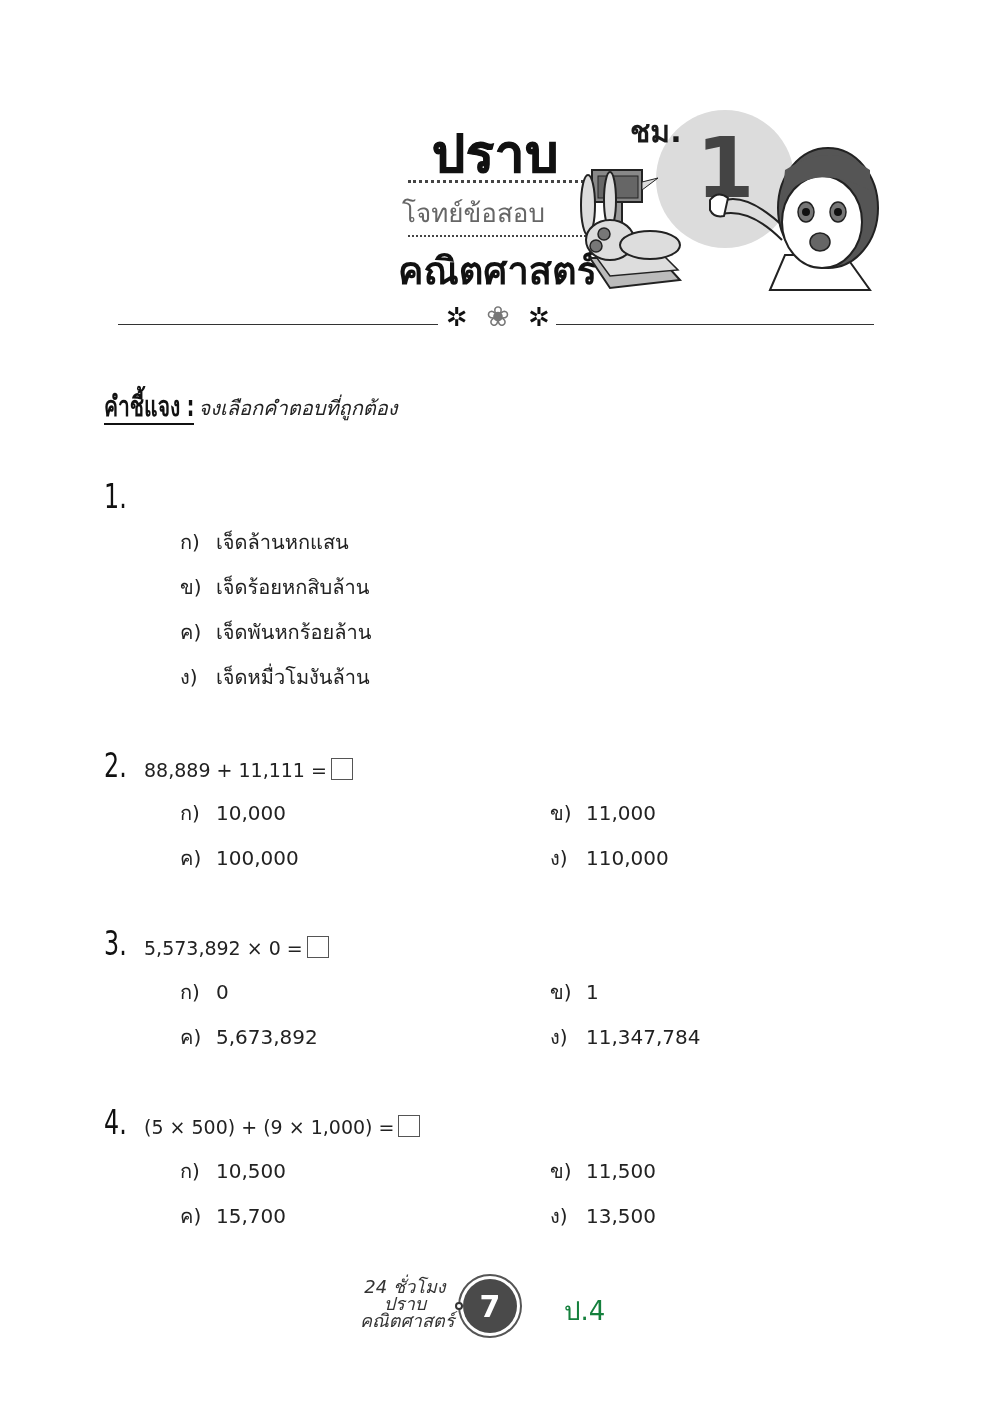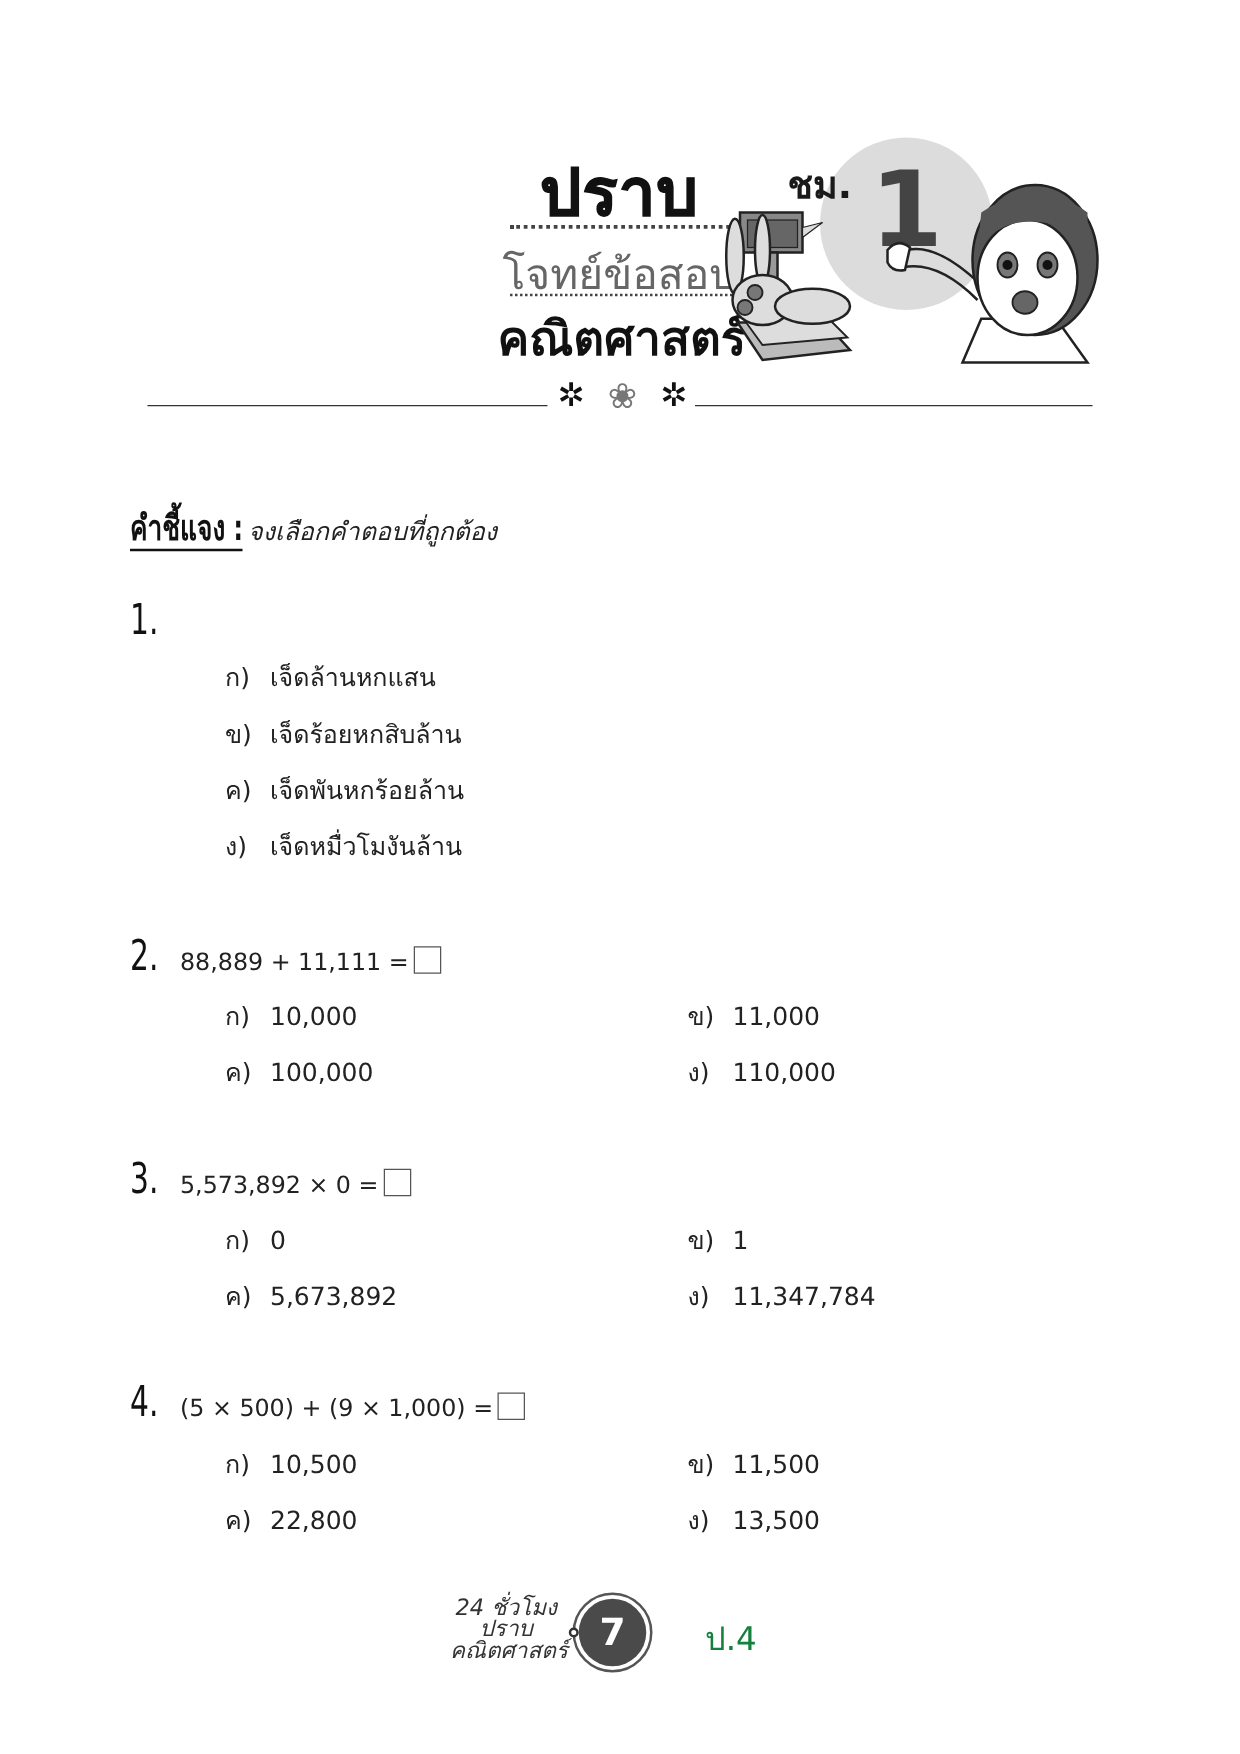--- a/index.html
+++ b/index.html
@@ -4,38 +4,38 @@
 <style>
   * { box-sizing: border-box; margin: 0; padding: 0; }
   html, body { width: 992px; height: 1403px; background: #ffffff; }
   body { position: relative; font-family: "DejaVu Sans", sans-serif; color: #1a1a1a; overflow: hidden; }
 
   
   .header { position: absolute; left: 0; top: 0; width: 992px; height: 345px; }
   .title-prab { position: absolute; left: 432px; top: 112px; font-size: 52px; font-weight: bold; color: #111; letter-spacing: 1px;
     -webkit-text-stroke: 1px #111; font-family: "DejaVu Sans", sans-serif; }
   .dots1 { position: absolute; left: 408px; top: 180px; width: 182px; border-top: 3px dotted #444; }
-  .title-sub { position: absolute; left: 402px; top: 192px; font-size: 34px; color: #666; font-family: Liberation Mono, monospace; }
+  .title-sub { position: absolute; left: 402px; top: 192px; font-size: 26px; color: #666; font-family: Liberation Mono, monospace; }
   .dots2 { position: absolute; left: 408px; top: 235px; width: 182px; border-top: 2px dotted #444; }
   .title-math { position: absolute; left: 398px; top: 240px; font-size: 38px; font-weight: bold; color: #111; font-family: "DejaVu Sans", sans-serif; }
 
-  .chm-label { position: absolute; left: 630px; top: 108px; font-size: 30px; font-weight: bold; color: #1a1a1a; margin-top: 16px; }
+  .chm-label { position: absolute; left: 630px; top: 108px; font-size: 30px; font-weight: bold; color: #1a1a1a; }
   .hour-circle { position: absolute; left: 656px; top: 110px; width: 138px; height: 138px; border-radius: 50%; background: #dcdcdc; }
   .hour-num { position: absolute; left: 696px; top: 126px; font-size: 84px; font-weight: bold; color: #444; line-height: 1; }
 
   .illustration { position: absolute; left: 570px; top: 130px; width: 320px; height: 170px; }
 
   .divider-left { position: absolute; left: 118px; top: 324px; width: 320px; border-top: 1.5px solid #333; }
   .divider-right { position: absolute; left: 556px; top: 324px; width: 318px; border-top: 1.5px solid #333; }
   .ornament { position: absolute; left: 446px; top: 302px; width: 104px; height: 30px; display: flex; justify-content: space-between; align-items: center; }
   .orn { font-size: 26px; line-height: 1; color: #111; }
   .orn.mid { color: #777; font-size: 28px; }
 
   
-  .instruction { position: absolute; left: 104px; top: 408px; display: flex; align-items: flex-end; }
+  .instruction { position: absolute; left: 104px; top: 392px; display: flex; align-items: center; }
   .instr-label { font-size: 28px; font-weight: bold; color: #111; border-bottom: 2px solid #111; line-height: 1.1; font-family: "DejaVu Sans Condensed", "DejaVu Sans", sans-serif; transform: scaleX(0.75); transform-origin: left; display: inline-block; margin-right: -28px; }
   .instr-text { font-size: 20px; font-style: italic; color: #222; margin-left: 2px; font-family: Liberation Mono, monospace; }
 
   
   .q { position: absolute; left: 104px; width: 800px; }
   .q-head { display: flex; align-items: baseline; height: 40px; }
   .q-num { font-size: 34px; font-weight: normal; width: 40px; color: #111; transform: scaleX(0.7); transform-origin: left; display: inline-block; }
   .q-text { font-size: 19px; color: #222; }
   .q-text b { font-weight: bold; }
   .answer-box { display: inline-block; width: 22px; height: 22px; border: 1.5px solid #555; vertical-align: -3px; margin-left: 4px; }
@@ -189,21 +189,21 @@
   <div class="opt" style="left:76px; top:53px;">
     <span class="opt-letter">ก)</span>
       <span>10,500</span>
   </div>
   <div class="opt" style="left:446px; top:53px;">
     <span class="opt-letter">ข)</span>
       <span>11,500</span>
   </div>
   <div class="opt" style="left:76px; top:98px;">
     <span class="opt-letter">ค)</span>
-      <span>22,800</span>
+      <span>15,700</span>
   </div>
   <div class="opt" style="left:446px; top:98px;">
     <span class="opt-letter">ง)</span>
       <span>13,500</span>
   </div>
 </div>
 
 <div class="footer-left">
   <div>24 ชั่วโมง</div>
   <div>ปราบ</div>

